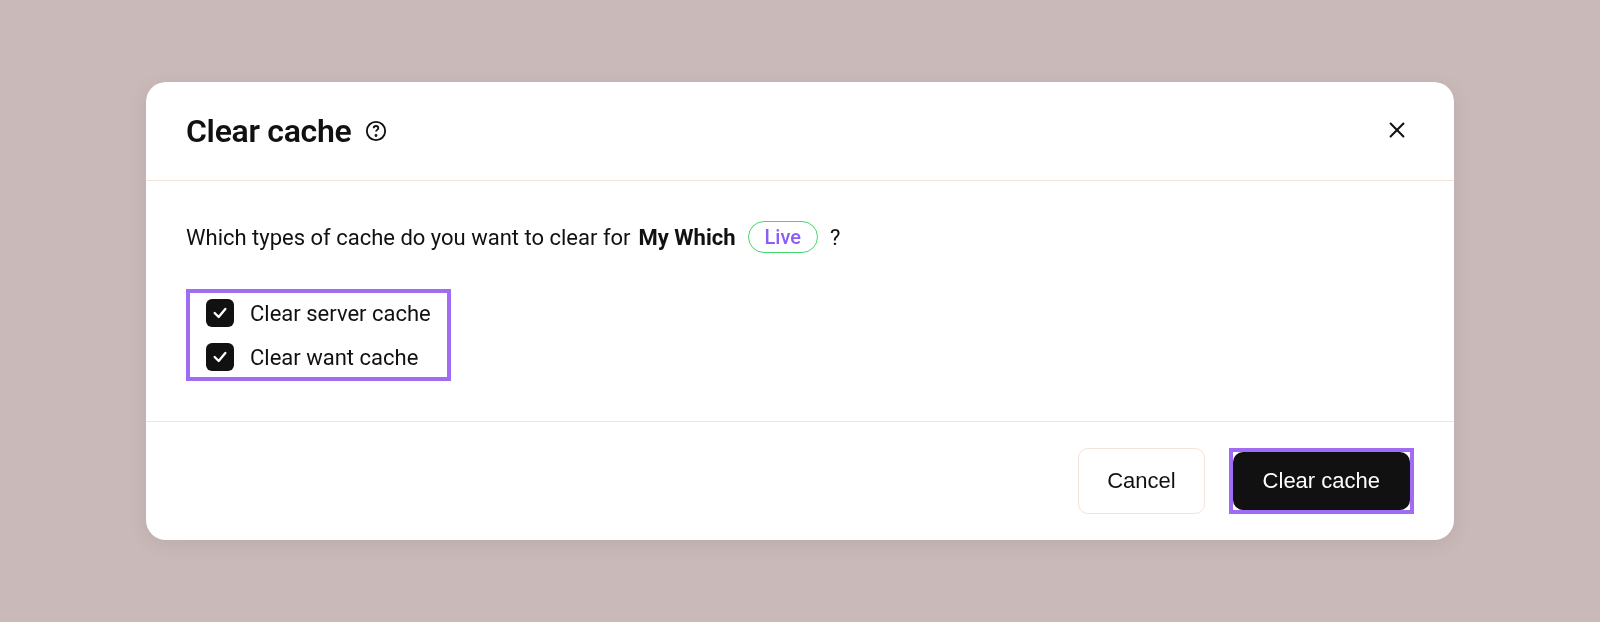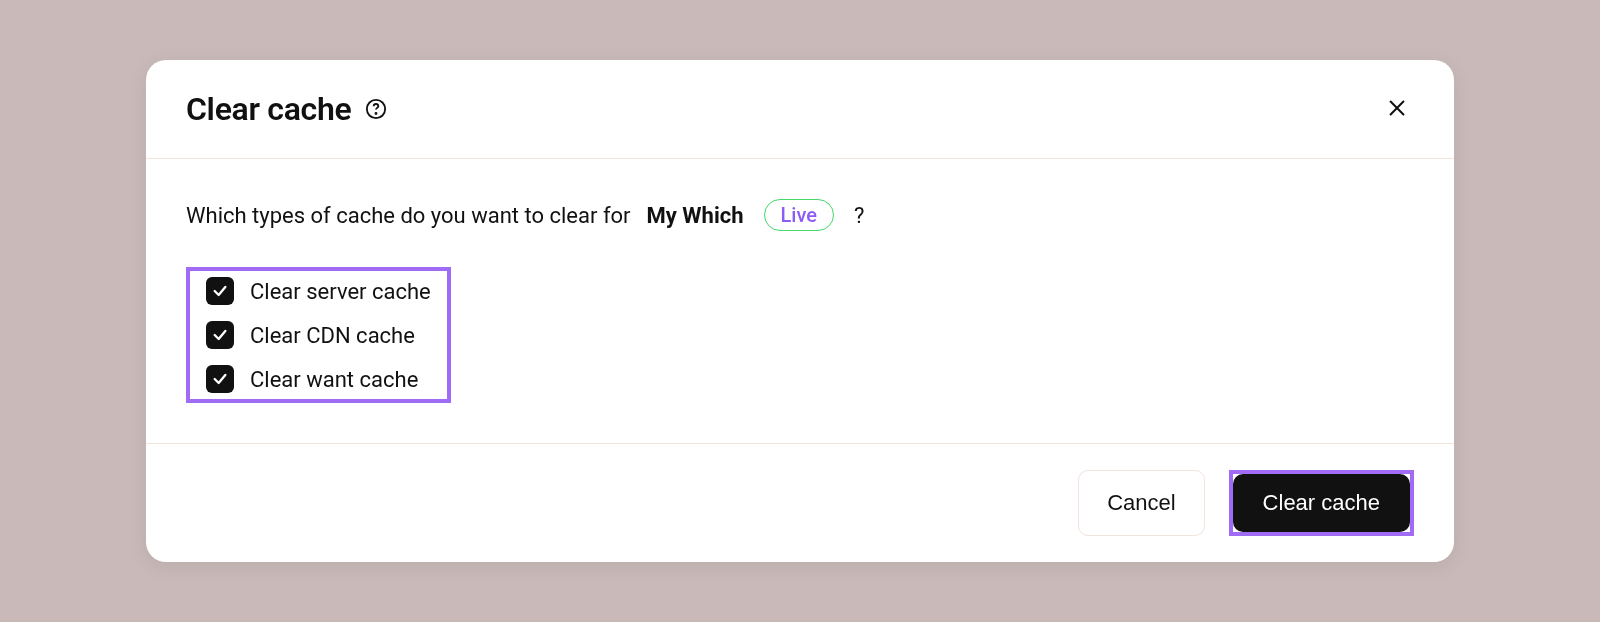--- a/index.html
+++ b/index.html
@@ -61,21 +61,21 @@
     }
     .modal-body {
       padding: 40px 40px 40px 40px;
     }
     .prompt {
       font-size: 22px;
       color: #111;
       display: flex;
       align-items: center;
       flex-wrap: wrap;
-      gap: 16px;
+      gap: 8px;
     }
     .prompt .site-name {
       font-weight: 700;
     }
     .badge {
       display: inline-flex;
       align-items: center;
       justify-content: center;
       border: 1.5px solid #45d86a;
       color: #8b5cf6;
@@ -191,28 +191,20 @@
           </svg>
         </div>
         <span class="checkbox-label">Clear server cache</span>
       </div>
       <div class="checkbox-row">
         <div class="checkbox">
           <svg width="16" height="16" viewBox="0 0 24 24" fill="none" stroke="#ffffff" stroke-width="3.5" stroke-linecap="round" stroke-linejoin="round">
             <polyline points="4 12 10 18 20 6"></polyline>
           </svg>
         </div>
-        <span class="checkbox-label">Clear CDN cache</span>
-      </div>
-      <div class="checkbox-row">
-        <div class="checkbox">
-          <svg width="16" height="16" viewBox="0 0 24 24" fill="none" stroke="#ffffff" stroke-width="3.5" stroke-linecap="round" stroke-linejoin="round">
-            <polyline points="4 12 10 18 20 6"></polyline>
-          </svg>
-        </div>
         <span class="checkbox-label">Clear want cache</span>
       </div>
     </div>
   </div>
 
   <div class="divider"></div>
 
   <div class="modal-footer">
     <button class="btn btn-cancel">Cancel</button>
     <span class="btn-primary-wrap">

